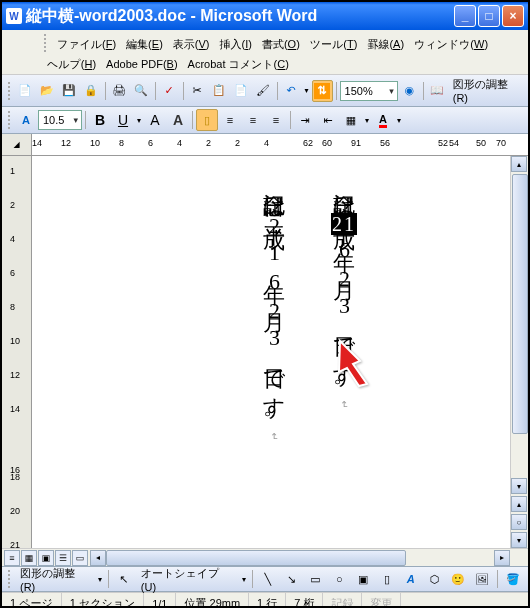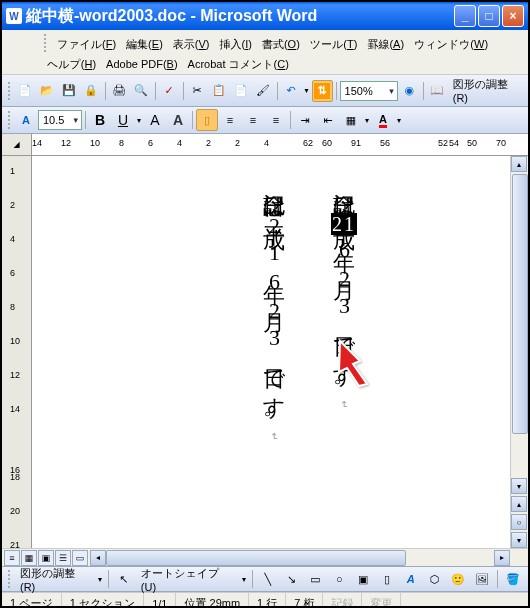--- a/index.html
+++ b/index.html
@@ -216,21 +216,21 @@
       <span class="ruler-num" style="left: 145px;">4</span>
       <span class="ruler-num" style="left: 174px;">2</span>
       <span class="ruler-num" style="left: 203px;">2</span>
       <span class="ruler-num" style="left: 232px;">4</span>
       <span class="ruler-num" style="left: 271px;">62</span>
       <span class="ruler-num" style="left: 290px;">60</span>
       <span class="ruler-num" style="left: 319px;">91</span>
       <span class="ruler-num" style="left: 348px;">56</span>
       <span class="ruler-num" style="left: 377px; margin-left: 40px;">54</span>
       <span class="ruler-num" style="left: 406px;">52</span>
-      <span class="ruler-num" style="left: 435px;">50</span>
+      <span class="ruler-num" style="left: 444px;">50</span>
       <span class="ruler-num" style="left: 464px;">70</span>
     </div>
 </div>
 
 <div class="docarea">
   <div class="vruler" id="vruler">
       <span class="vruler-num" style="top: 10px;">1</span>
       <span class="vruler-num" style="top: 44px;">2</span>
       <span class="vruler-num" style="top: 78px;">4</span>
       <span class="vruler-num" style="top: 112px;">6</span>

